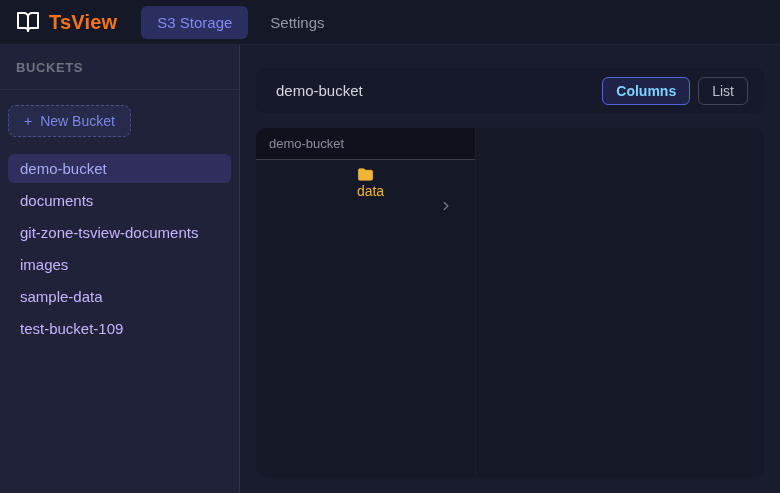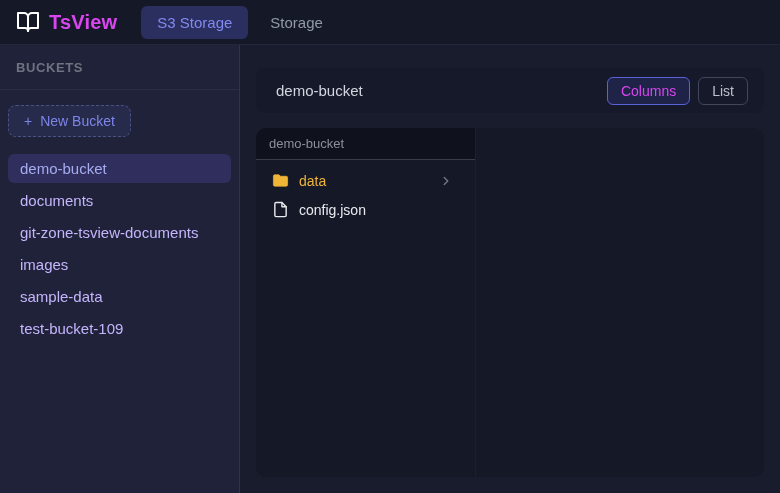--- a/index.html
+++ b/index.html
@@ -15,21 +15,21 @@
     height: 45px;
     background: #141827;
     border-bottom: 1px solid #232638;
     display: flex;
     align-items: center;
     padding: 0 16px;
   }
   .logo { display: flex; align-items: center; gap: 9px; }
   .logo-icon { display: flex; align-items: center; }
   .logo-icon svg { width: 24px; height: 24px; stroke: #ffffff; }
-  .logo-text { font-size: 20px; font-weight: bold; color: #d946ef; letter-spacing: 0.2px; }
+  .logo-text { font-size: 20px; font-weight: bold; color: #f97316; letter-spacing: 0.2px; }
   .nav-tabs { display: flex; align-items: center; margin-left: 24px; gap: 6px; }
   .nav-tab {
     background: transparent;
     border: none;
     color: #9299a6;
     font-family: inherit;
     font-size: 15px;
     padding: 8px 16px;
     border-radius: 6px;
     cursor: pointer;
@@ -116,22 +116,23 @@
     font-size: 14px;
     padding: 5px 13px;
     border-radius: 6px;
     background: transparent;
     border: 1px solid #43465a;
     color: #bcc0ca;
     cursor: pointer;
   }
   .view-btn.active {
     border-color: #5a62d8;
-    color: #d946ef;
+    color: #7dd3fc;
     background: #1f2347;
+    font-weight: bold;
   }
 
   .files-panel {
     flex: 1;
     background: #151827;
     border-radius: 10px;
     display: flex;
     overflow: hidden;
   }
   .column {
@@ -152,20 +153,21 @@
     color: #8a8f9d;
   }
   .column-items { padding: 6px; }
   .file-row {
     height: 29px;
     display: flex;
     align-items: center;
     padding: 0 10px;
     border-radius: 6px;
     cursor: pointer;
+    flex-direction: column;
   }
   .file-row .icon { display: flex; align-items: center; width: 17px; height: 17px; }
   .file-row .icon svg { width: 17px; height: 17px; }
   .file-name { margin-left: 10px; font-size: 14px; color: #e8eaee; }
   .file-row.folder .file-name { color: #f0b537; }
   .chevron { margin-left: auto; display: flex; align-items: center; padding-right: 6px; }
   .chevron svg { width: 14px; height: 14px; }
 </style>
 </head>
 <body>
@@ -175,21 +177,21 @@
     <span class="logo-icon">
       <svg viewBox="0 0 24 24" fill="none" stroke-width="2" stroke-linecap="round" stroke-linejoin="round">
         <path d="M2 3h6a4 4 0 0 1 4 4v14a3 3 0 0 0-3-3H2z"></path>
         <path d="M22 3h-6a4 4 0 0 0-4 4v14a3 3 0 0 1 3-3h7z"></path>
       </svg>
     </span>
     <span class="logo-text">TsView</span>
   </div>
   <nav class="nav-tabs">
     <button class="nav-tab active">S3 Storage</button>
-    <button class="nav-tab">Storage</button>
+    <button class="nav-tab">Settings</button>
   </nav>
 </header>
 
 <div class="app-body">
   <aside class="sidebar">
     <div class="sidebar-header">BUCKETS</div>
     <div class="sidebar-content">
       <button class="new-bucket-btn">
         <span>+</span>
         <span>New Bucket</span>
@@ -224,26 +226,17 @@
                 <path d="M10 4H4a2 2 0 0 0-2 2v12a2 2 0 0 0 2 2h16a2 2 0 0 0 2-2V8a2 2 0 0 0-2-2h-8l-2-2z"></path>
               </svg>
             </span>
             <span class="file-name">data</span>
             <span class="chevron">
               <svg viewBox="0 0 24 24" fill="none" stroke="#6e7380" stroke-width="2.5" stroke-linecap="round" stroke-linejoin="round">
                 <polyline points="9 18 15 12 9 6"></polyline>
               </svg>
             </span>
           </div>
-          <div class="file-row">
-            <span class="icon">
-              <svg viewBox="0 0 24 24" fill="none" stroke="#e8eaee" stroke-width="2" stroke-linecap="round" stroke-linejoin="round">
-                <path d="M14 2H6a2 2 0 0 0-2 2v16a2 2 0 0 0 2 2h12a2 2 0 0 0 2-2V8z"></path>
-                <polyline points="14 2 14 8 20 8"></polyline>
-              </svg>
-            </span>
-            <span class="file-name">config.json</span>
-          </div>
         </div>
       </div>
     </div>
   </main>
 </div>
 
 </body></html>

